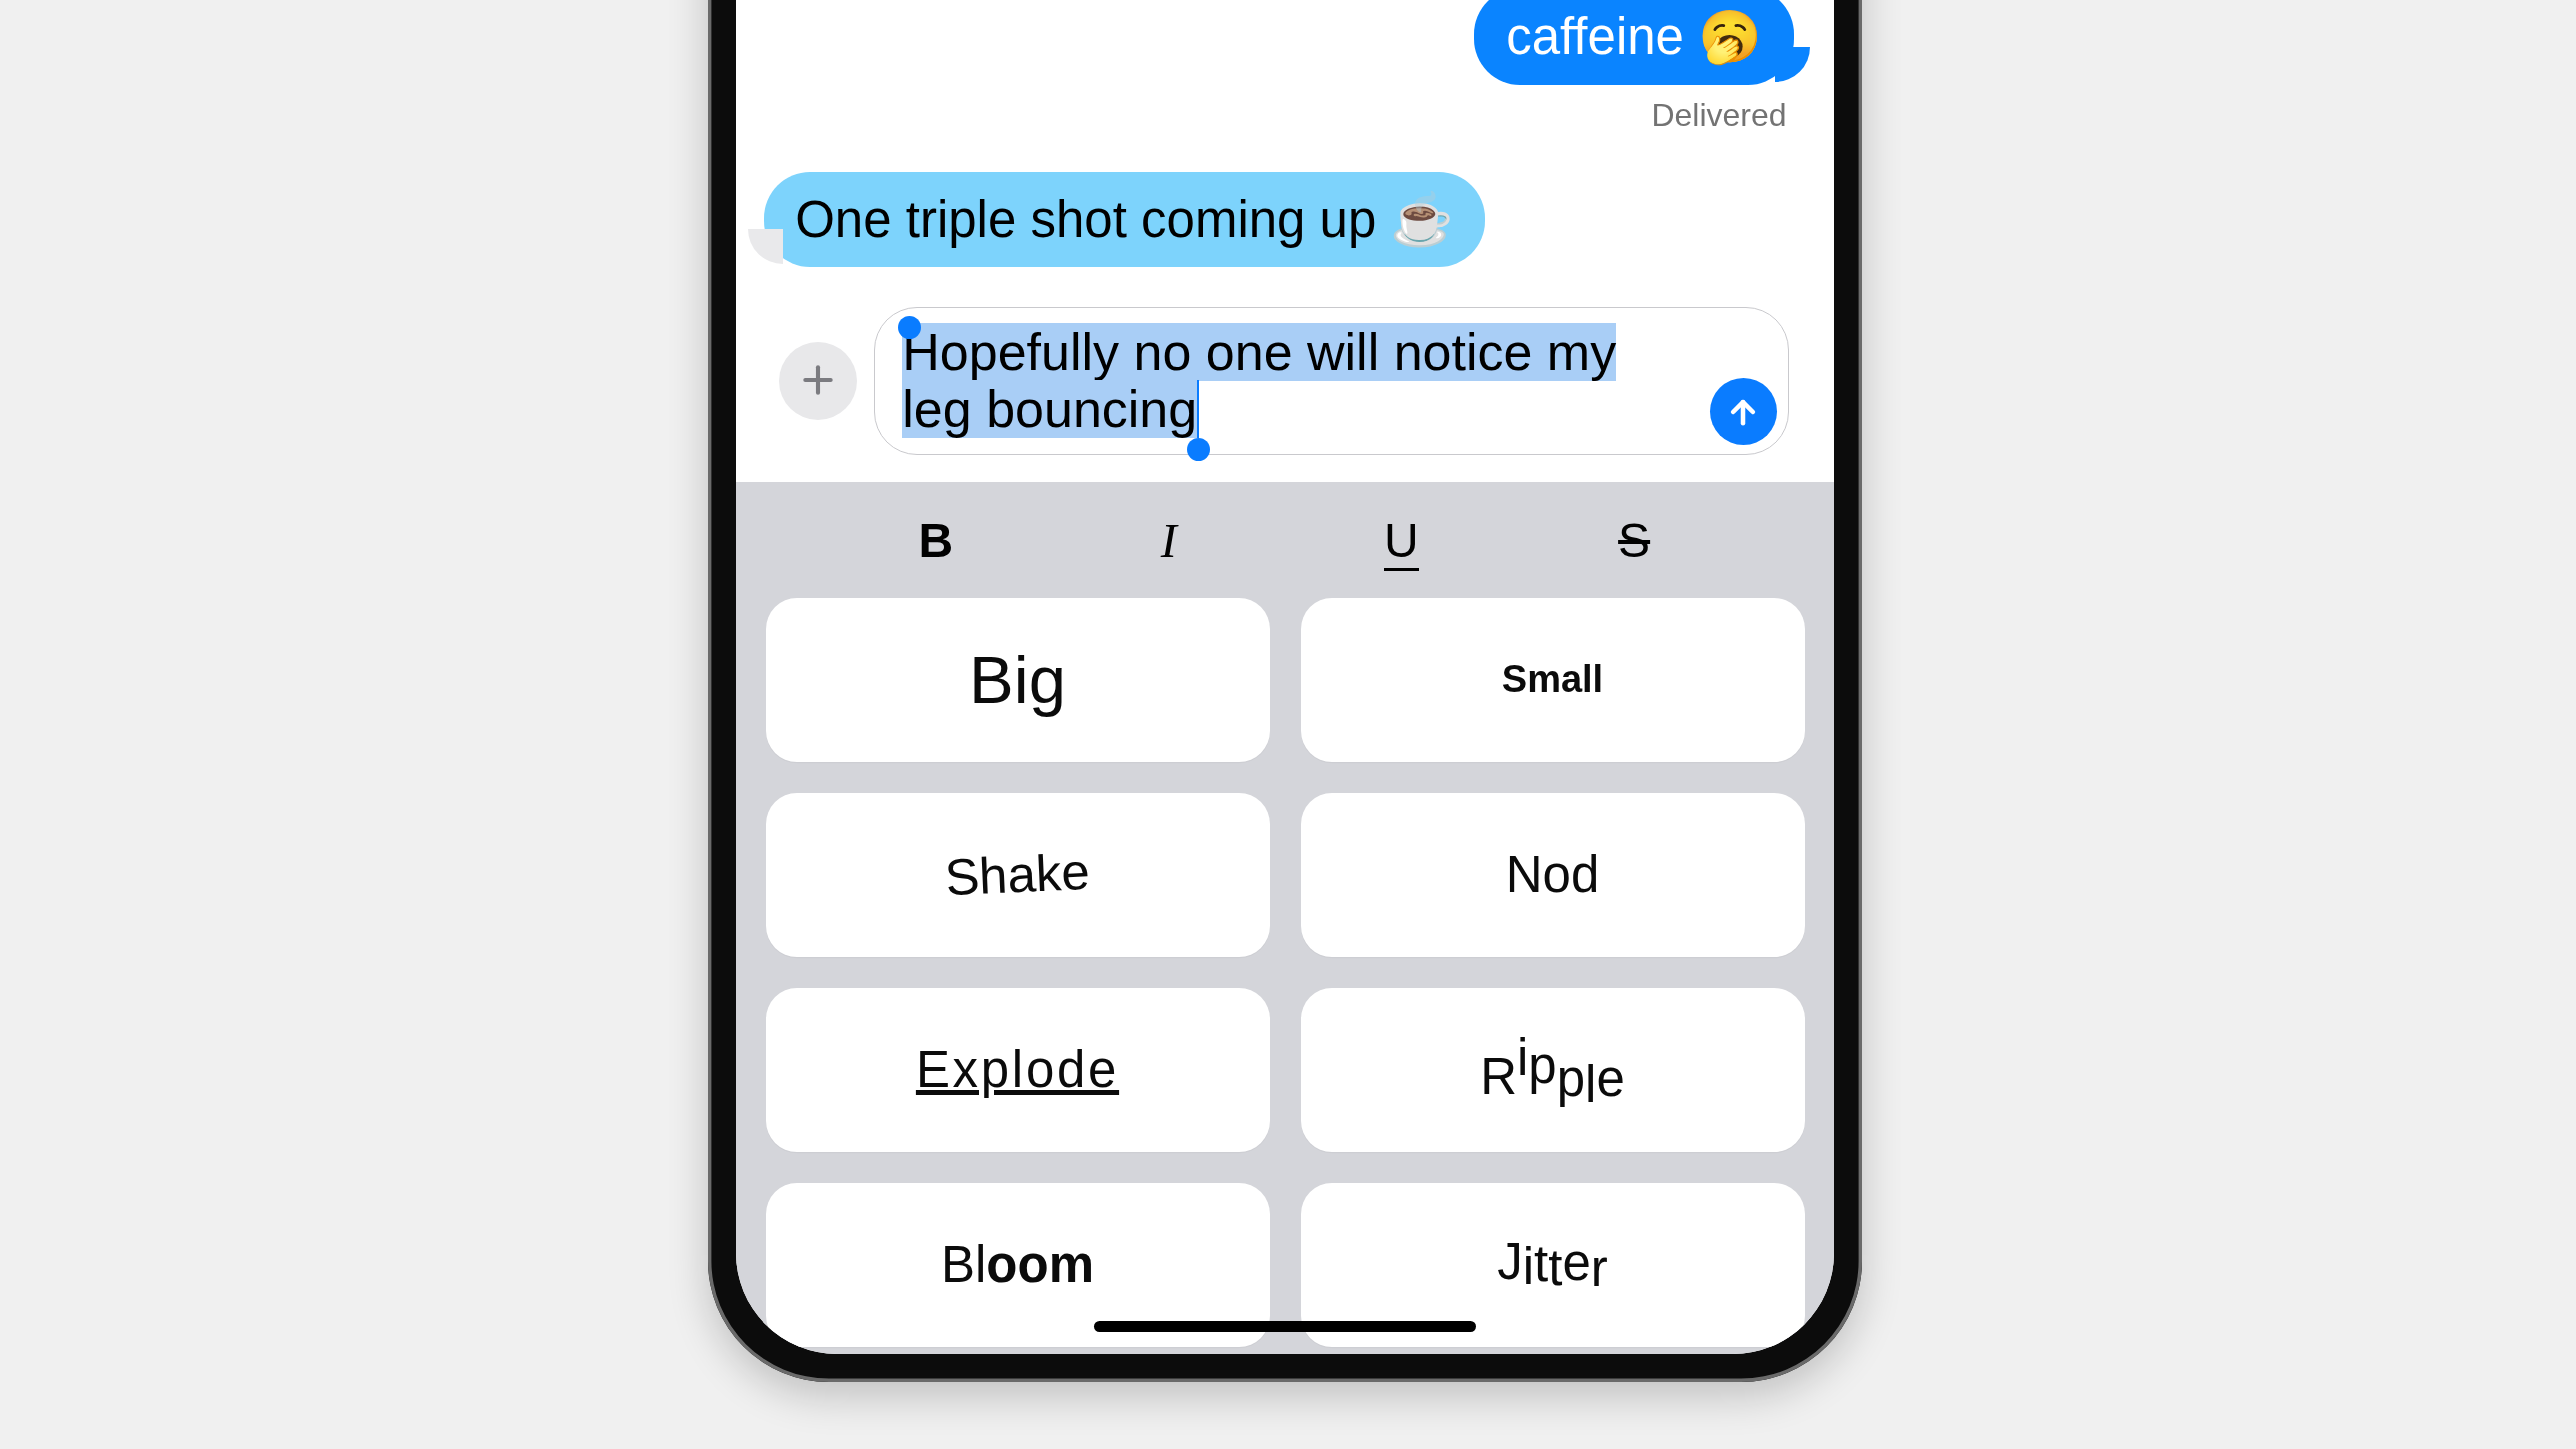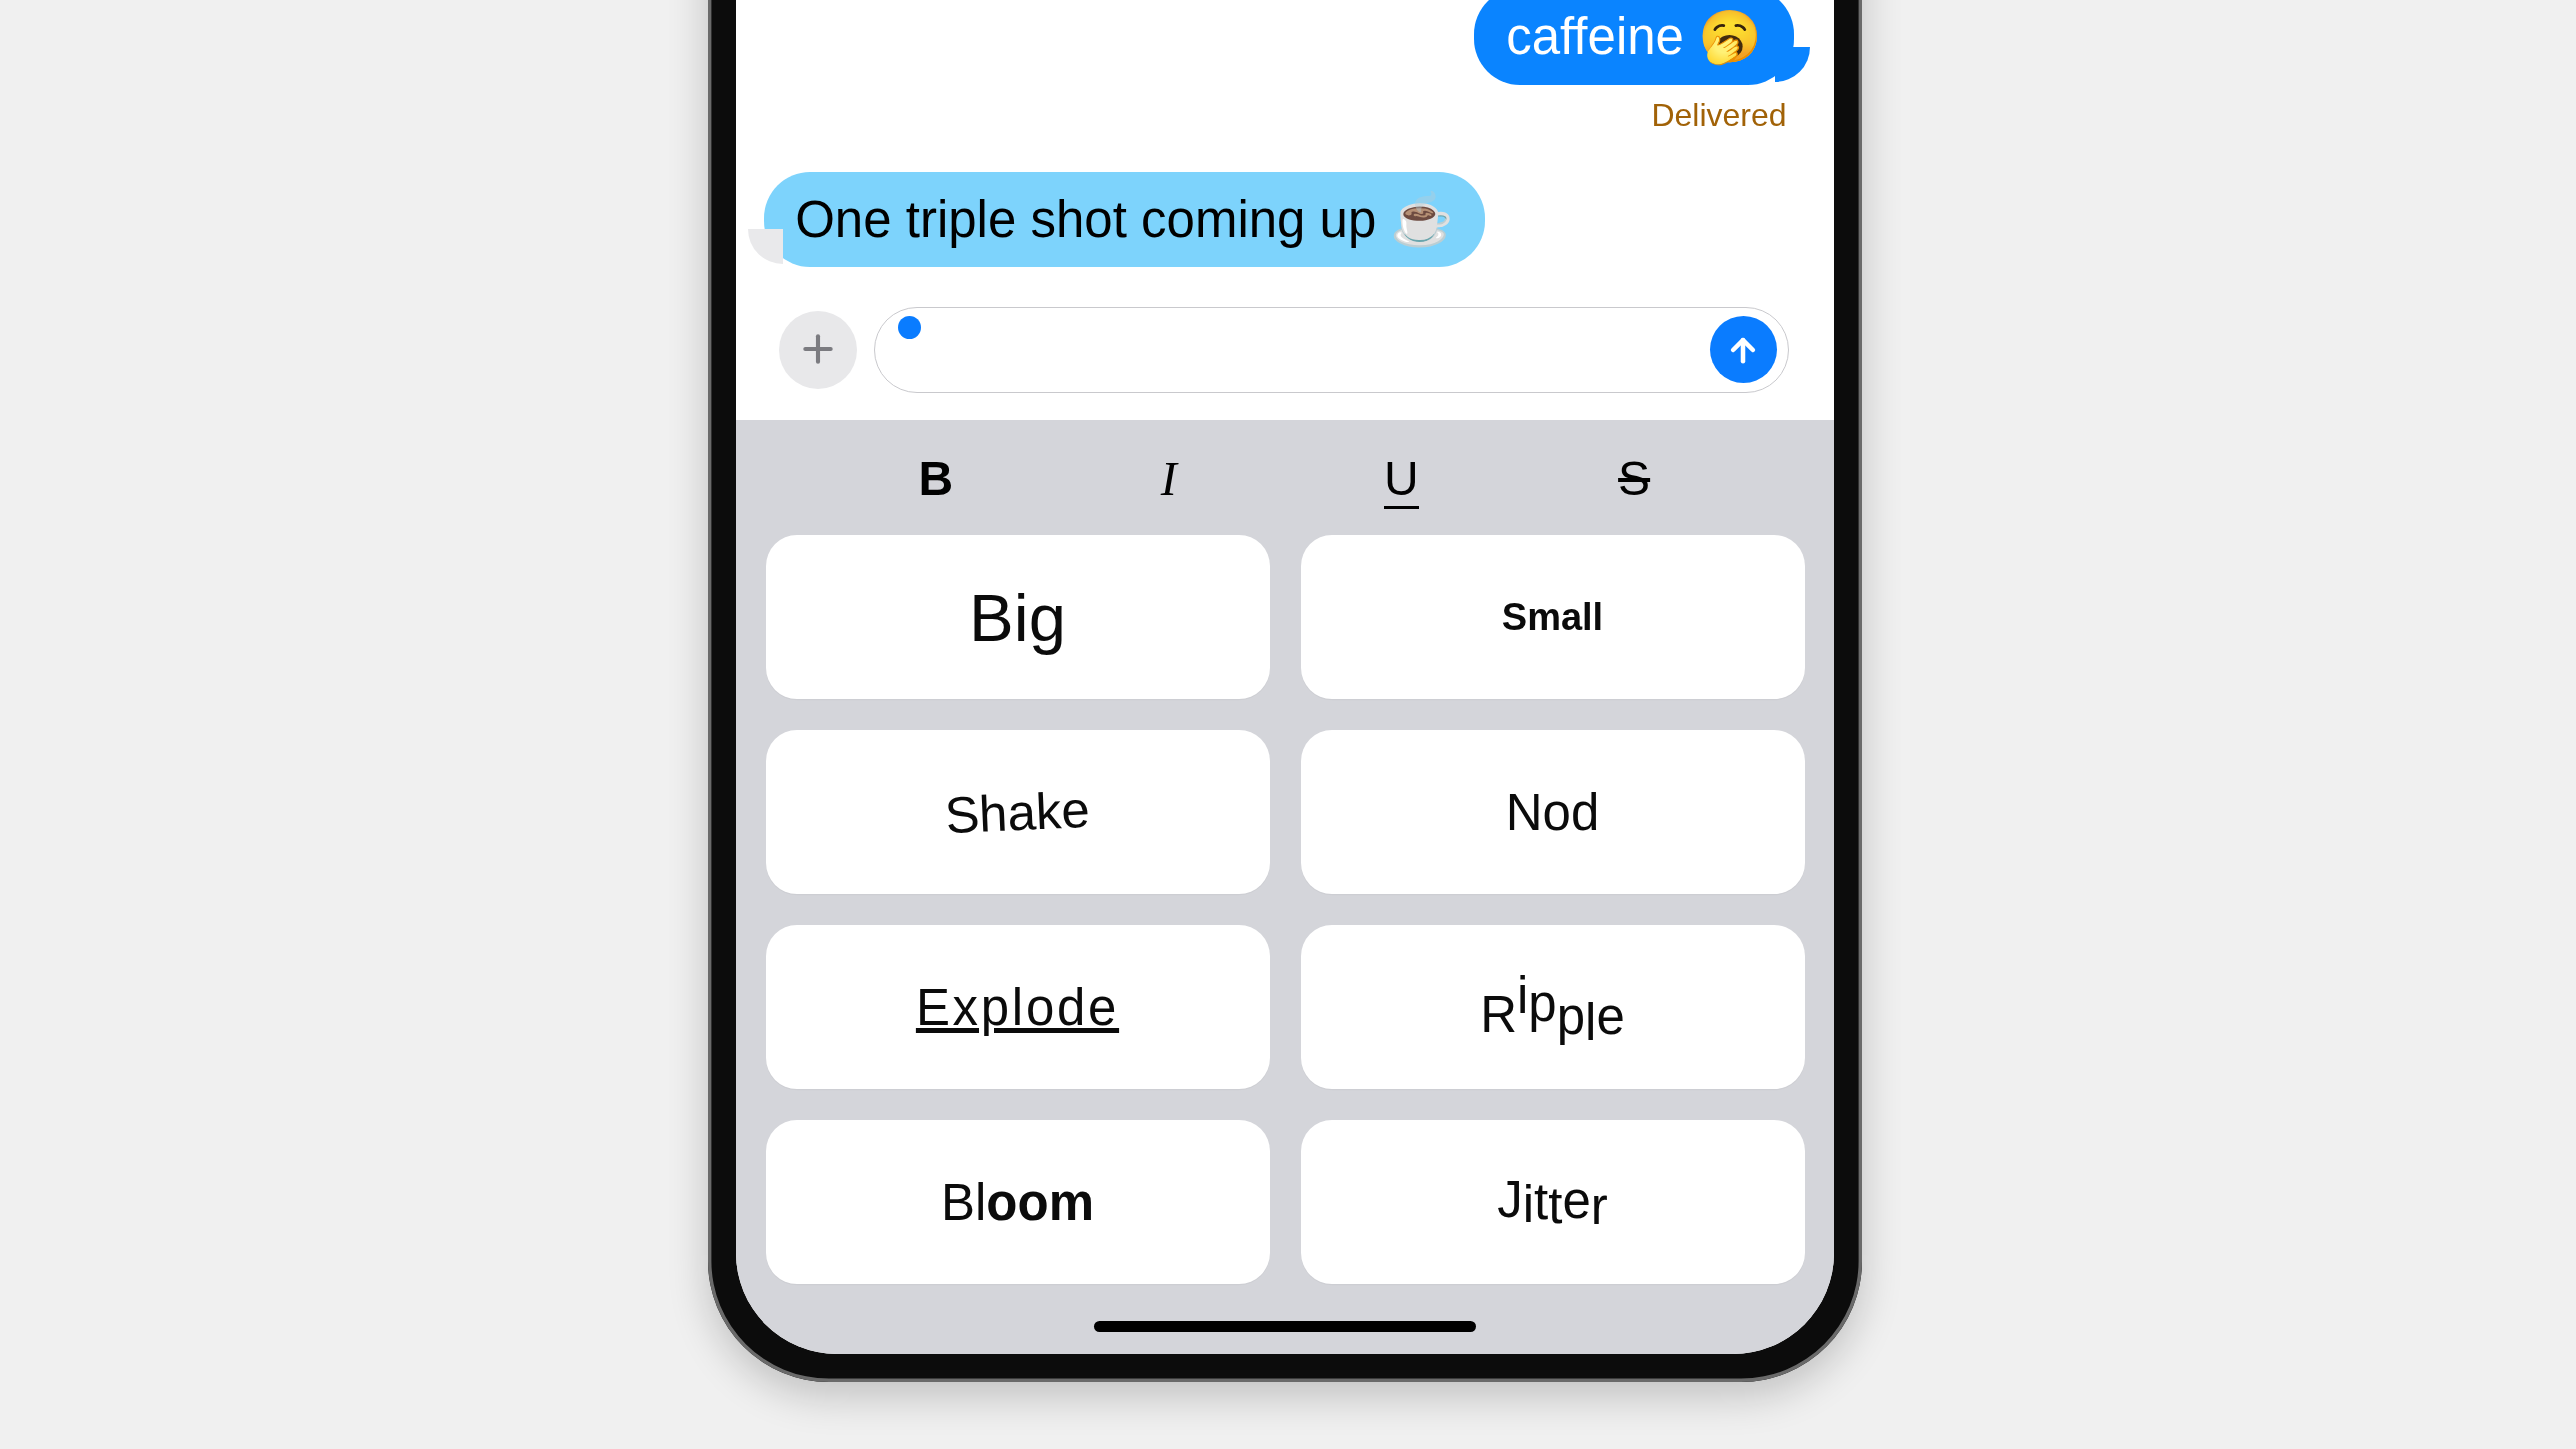--- a/index.html
+++ b/index.html
@@ -57,21 +57,21 @@
     bottom: 2.7px;
     width: 35px; height: 35px;
     background: #0a84ff;
     border-radius: 0 0 40px 0;
   }
   .sent-wrap { display: flex; justify-content: flex-end; margin-top: 114px; }
 
   .status {
     text-align: right;
     font-size: 32px;
-    color: #a16207;
+    color: #737373;
     margin: 12px 34px 0 0;
     font-weight: 500;
   }
 
   .recv-wrap { display: flex; margin: 38px 0 0 14.8px; }
   .recv-bubble {
     background: #7dd3fc;
     color: #000;
     font-size: 51px;
     padding: 18px 31px;
@@ -229,20 +229,21 @@
           <div class="plus-btn">
             <span>
               <svg viewBox="0 0 24 24" fill="none" stroke="#7b7b80" stroke-width="2.6" stroke-linecap="round">
                   <line x1="12" y1="4" x2="12" y2="20"></line>
                   <line x1="4" y1="12" x2="20" y2="12"></line>
                 </svg>
             </span>
           </div>
           <div class="compose">
             <span class="caret-dot dot-start"></span>
+            <span class="text"><span class="sel">Hopefully no one will notice my leg </span><span class="dot-end-wrap"><span class="sel" style="border-right:2px solid #0a7cff;">bouncing</span><span class="dot-end"></span></span></span>
             <div class="send-btn">
               <span>
                 <svg viewBox="0 0 24 24" fill="none" stroke="#fff" stroke-width="3.2" stroke-linecap="round" stroke-linejoin="round">
                     <line x1="12" y1="20" x2="12" y2="5"></line>
                     <polyline points="5 12 12 5 19 12"></polyline>
                   </svg>
               </span>
             </div>
           </div>
         </div>

